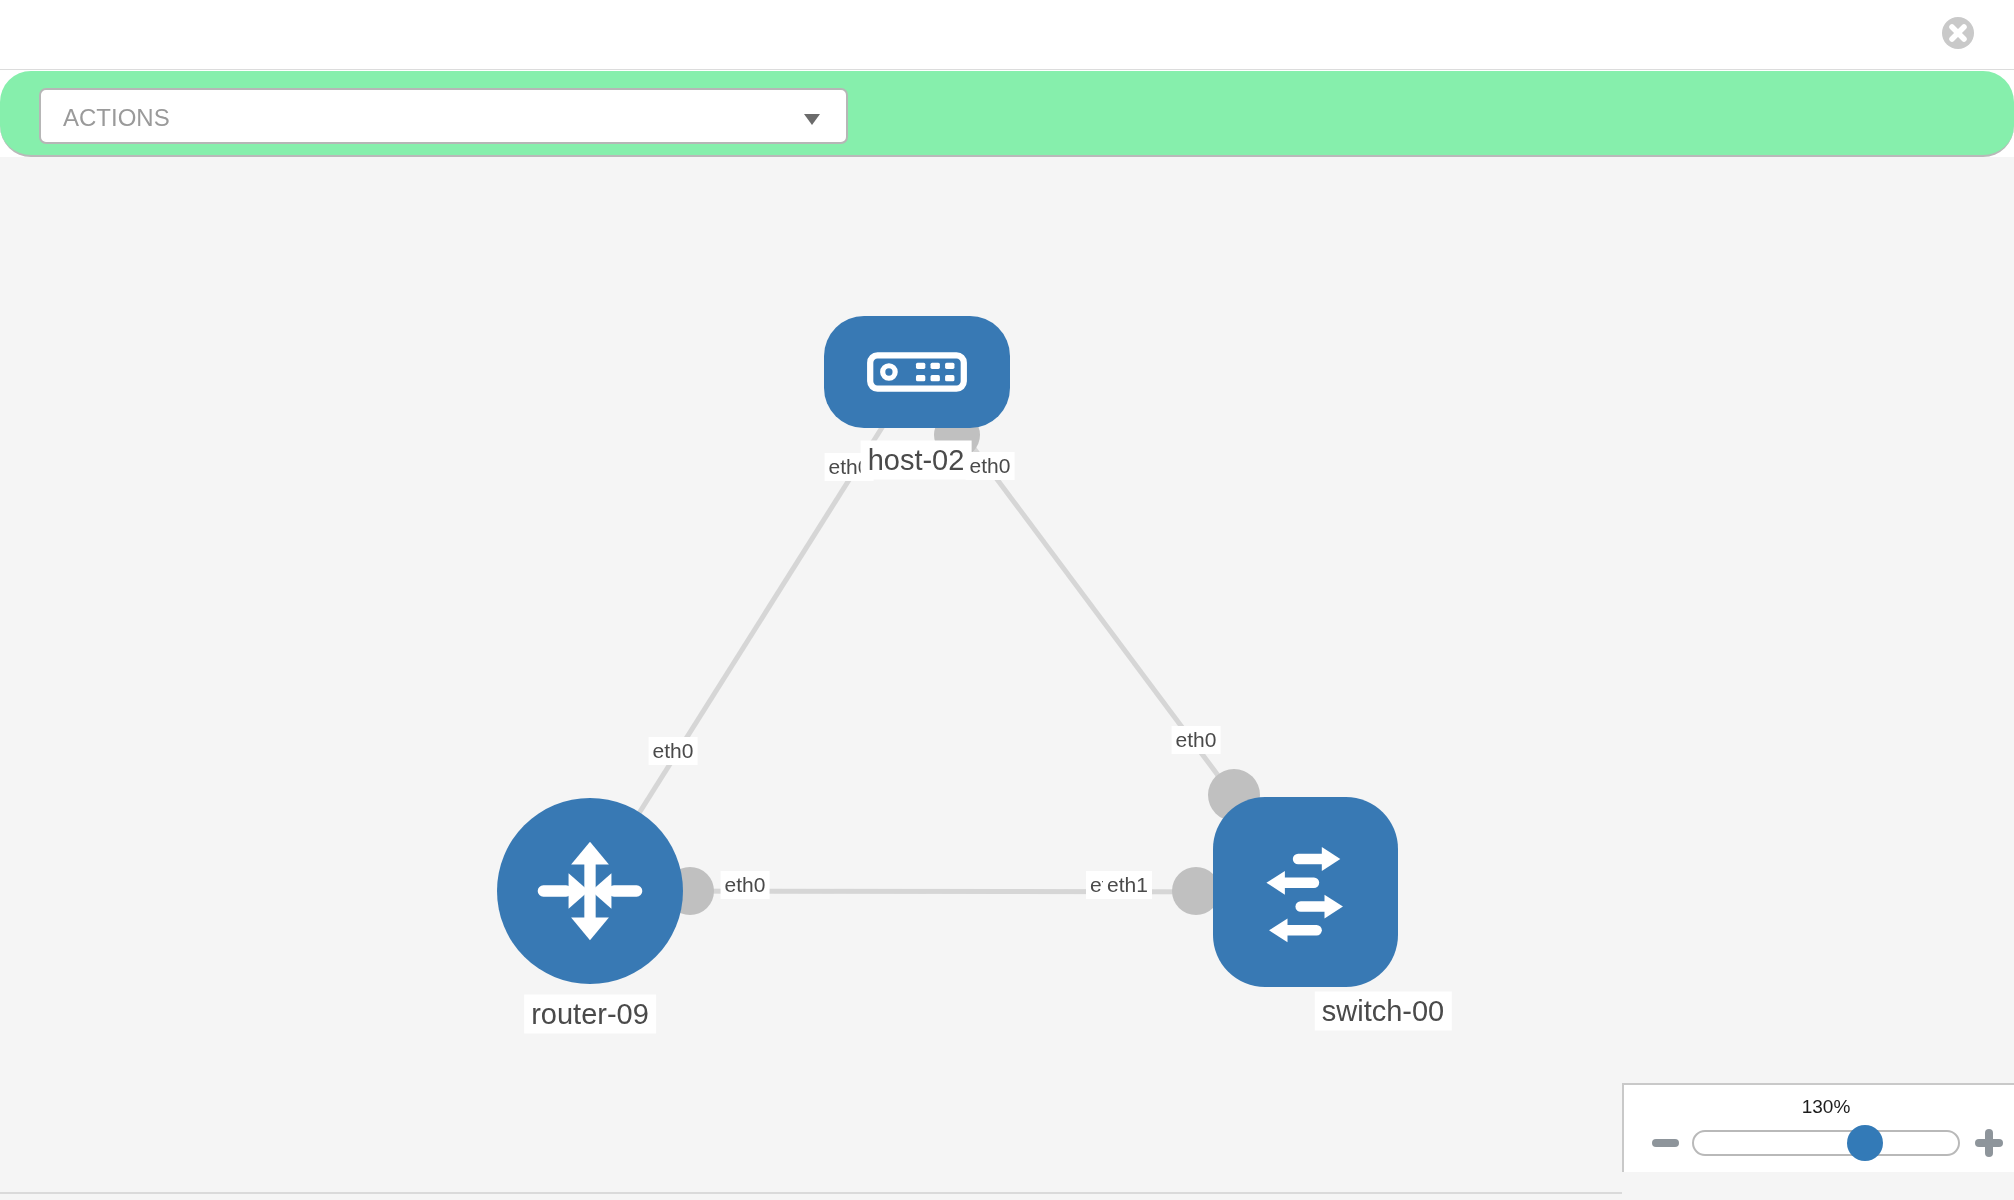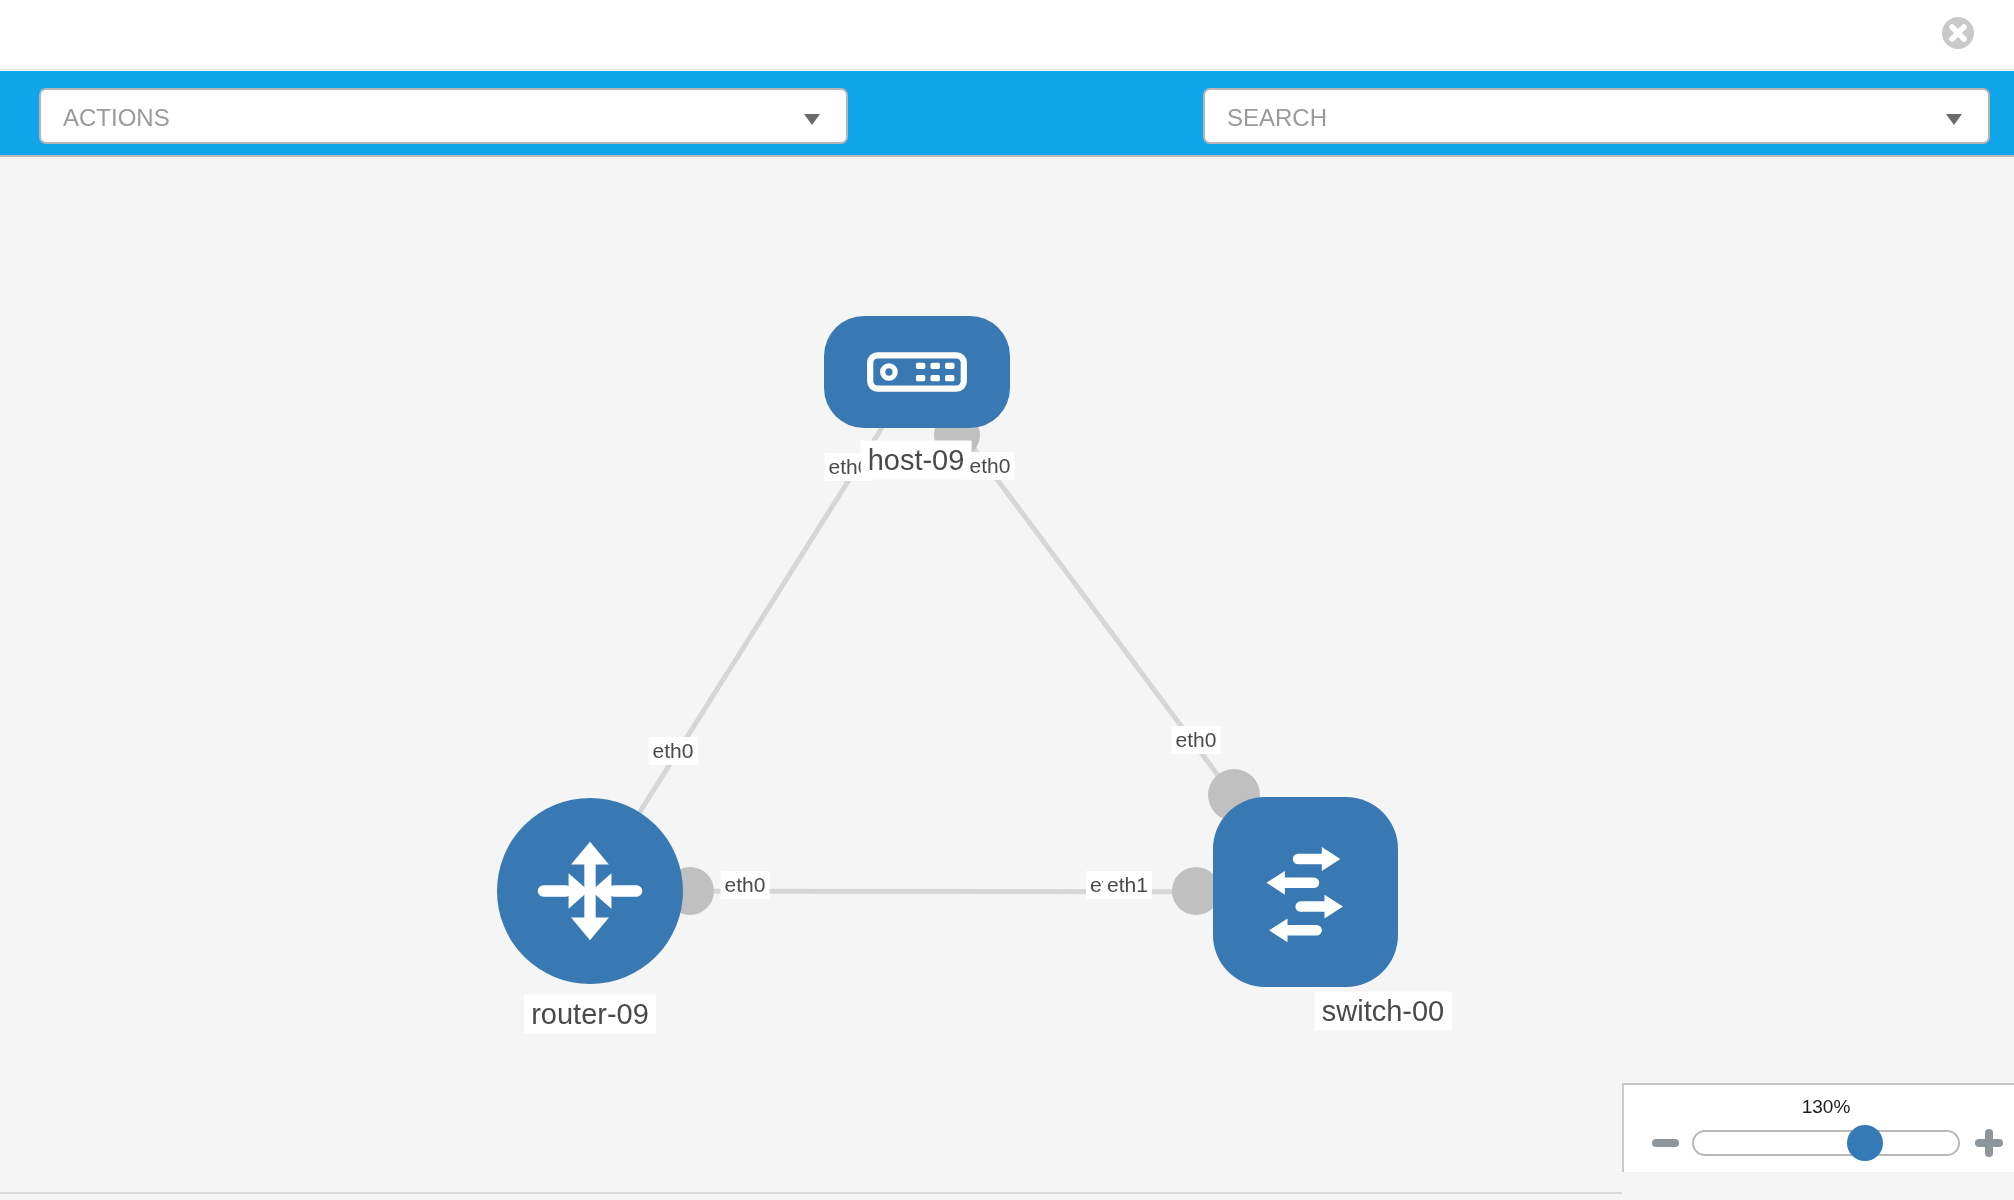--- a/index.html
+++ b/index.html
@@ -6,21 +6,21 @@
   html,body { width:2014px; height:1200px; }
   body { font-family:"Liberation Sans", sans-serif; background:#fff; }
   #app { position:relative; width:2014px; height:1200px; overflow:hidden; background:#fff; }
 
   
   .header { position:absolute; left:0; top:0; width:2014px; height:70px; background:#fff; border-bottom:1px solid #dcdcdc; }
   .page-title { position:absolute; left:42px; top:20px; font-size:26px; font-weight:bold; color:#676767; letter-spacing:0.2px; }
   .close-btn { position:absolute; left:1941px; top:16px; width:34px; height:34px; cursor:pointer; }
 
   
-  .toolbar { position:absolute; left:0; top:71px; width:2014px; height:86px; background:#0ea5e9; border-bottom:2px solid #b9b9b9; }
+  .toolbar { position:absolute; left:0; top:71px; width:2014px; height:86px; background:#86efac; border-bottom:2px solid #b9b9b9;border-radius:31px; }
   .dropdown { position:absolute; top:17px; height:56px; background:#fff; border:2px solid #b6b6b6; border-radius:7px; }
   .dropdown .dd-label { position:absolute; left:22px; top:14px; font-size:24px; color:#9a9a9a; }
   .caret { position:absolute; right:26px; top:24px; width:0; height:0; border-left:8px solid transparent; border-right:8px solid transparent; border-top:11px solid #6b6b6b; }
   .dd-actions { left:39px; width:809px; }
   .dd-search { left:1203px; width:787px; }
   .tool-icon { position:absolute; top:97px; width:40px; height:40px; cursor:pointer; }
   .tool-icon svg { width:100%; height:100%; }
 
   
   .canvas { position:absolute; left:0; top:157px; width:2014px; height:1043px; background:#f5f5f5; overflow:hidden; }
@@ -79,24 +79,20 @@
       <svg viewBox="0 0 100 100">
         <g stroke="#8b9298" stroke-width="10" fill="none" stroke-linecap="round">
           <circle cx="27" cy="27" r="14"></circle>
           <path d="M38 38 L78 78"></path>
           <path d="M58 58 L69 47"></path>
           <path d="M78 78 L89 67"></path>
         </g>
       </svg>
     </div>
 
-    <div class="dropdown dd-search">
-      <div class="dd-label">SEARCH</div>
-      <div class="caret"></div>
-    </div>
   </div>
 
   <div class="canvas">
 
     <svg class="links-svg" width="2014" height="1043">
       <line x1="917" y1="215" x2="590" y2="734" stroke="#d6d6d6" stroke-width="5"></line>
       <line x1="917" y1="215" x2="1305" y2="735" stroke="#d6d6d6" stroke-width="5"></line>
       <line x1="590" y1="734" x2="1305" y2="735" stroke="#d6d6d6" stroke-width="5"></line>
     </svg>
 
@@ -142,21 +138,21 @@
             <polygon points="34,34 20,43 34,52" stroke="none"></polygon>
           <path d="M46 61 H64"></path>
             <polygon points="64,52 78,61 64,70" stroke="none"></polygon>
           <path d="M58 79 H36"></path>
             <polygon points="36,70 22,79 36,88" stroke="none"></polygon>
         </g>
       </svg>
     </div>
 
     <div class="canvas-label iface" style="left:849px; top:310px;">eth0</div>
-    <div class="canvas-label node-name" style="left:916px; top:303px;">host-09</div>
+    <div class="canvas-label node-name" style="left:916px; top:303px;">host-02</div>
     <div class="canvas-label iface" style="left:990px; top:309px;">eth0</div>
 
     <div class="canvas-label iface" style="left:673px; top:594px;">eth0</div>
     <div class="canvas-label iface" style="left:1196px; top:583px;">eth0</div>
 
     <div class="canvas-label iface" style="left:745px; top:728px;">eth0</div>
     <div class="iface-pair" style="left:1086px; top:714px;">
       <span class="under">eth1</span>
       <span class="over">eth1</span>
     </div>

